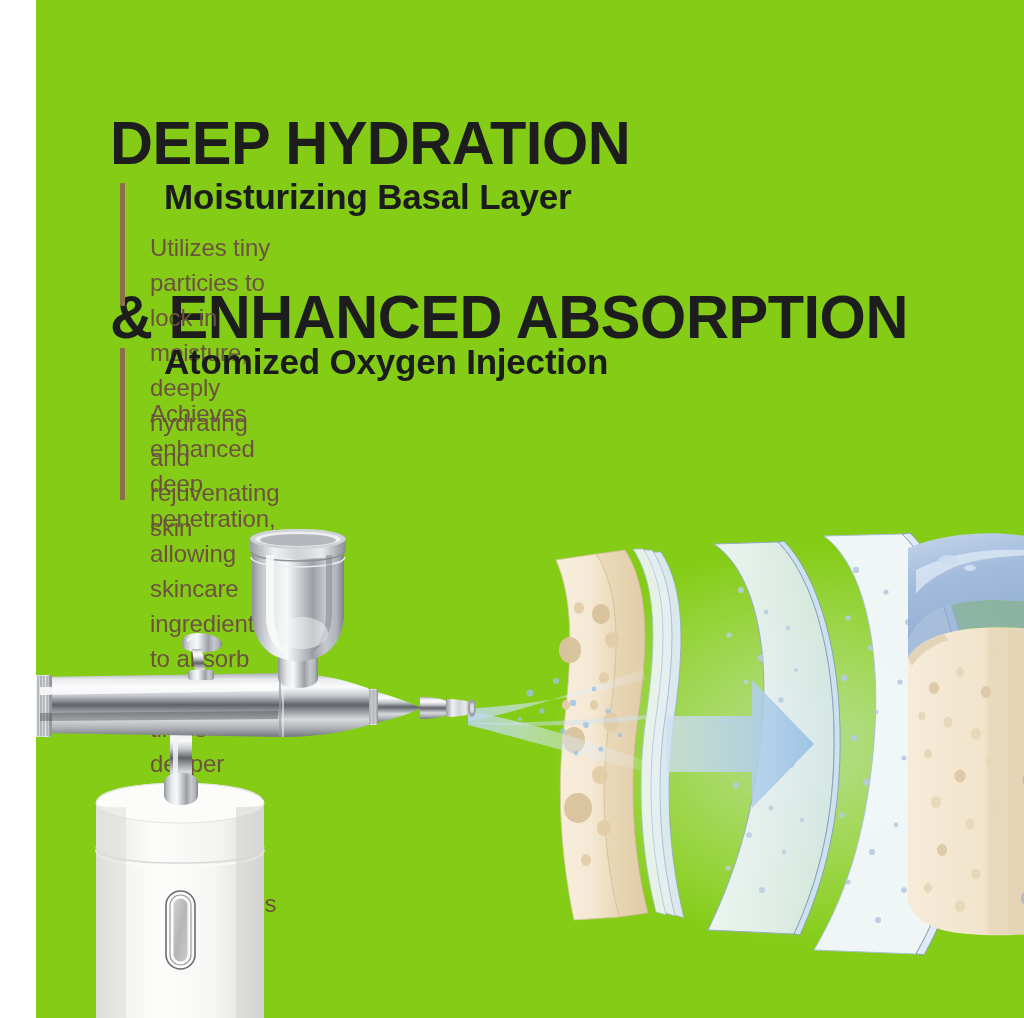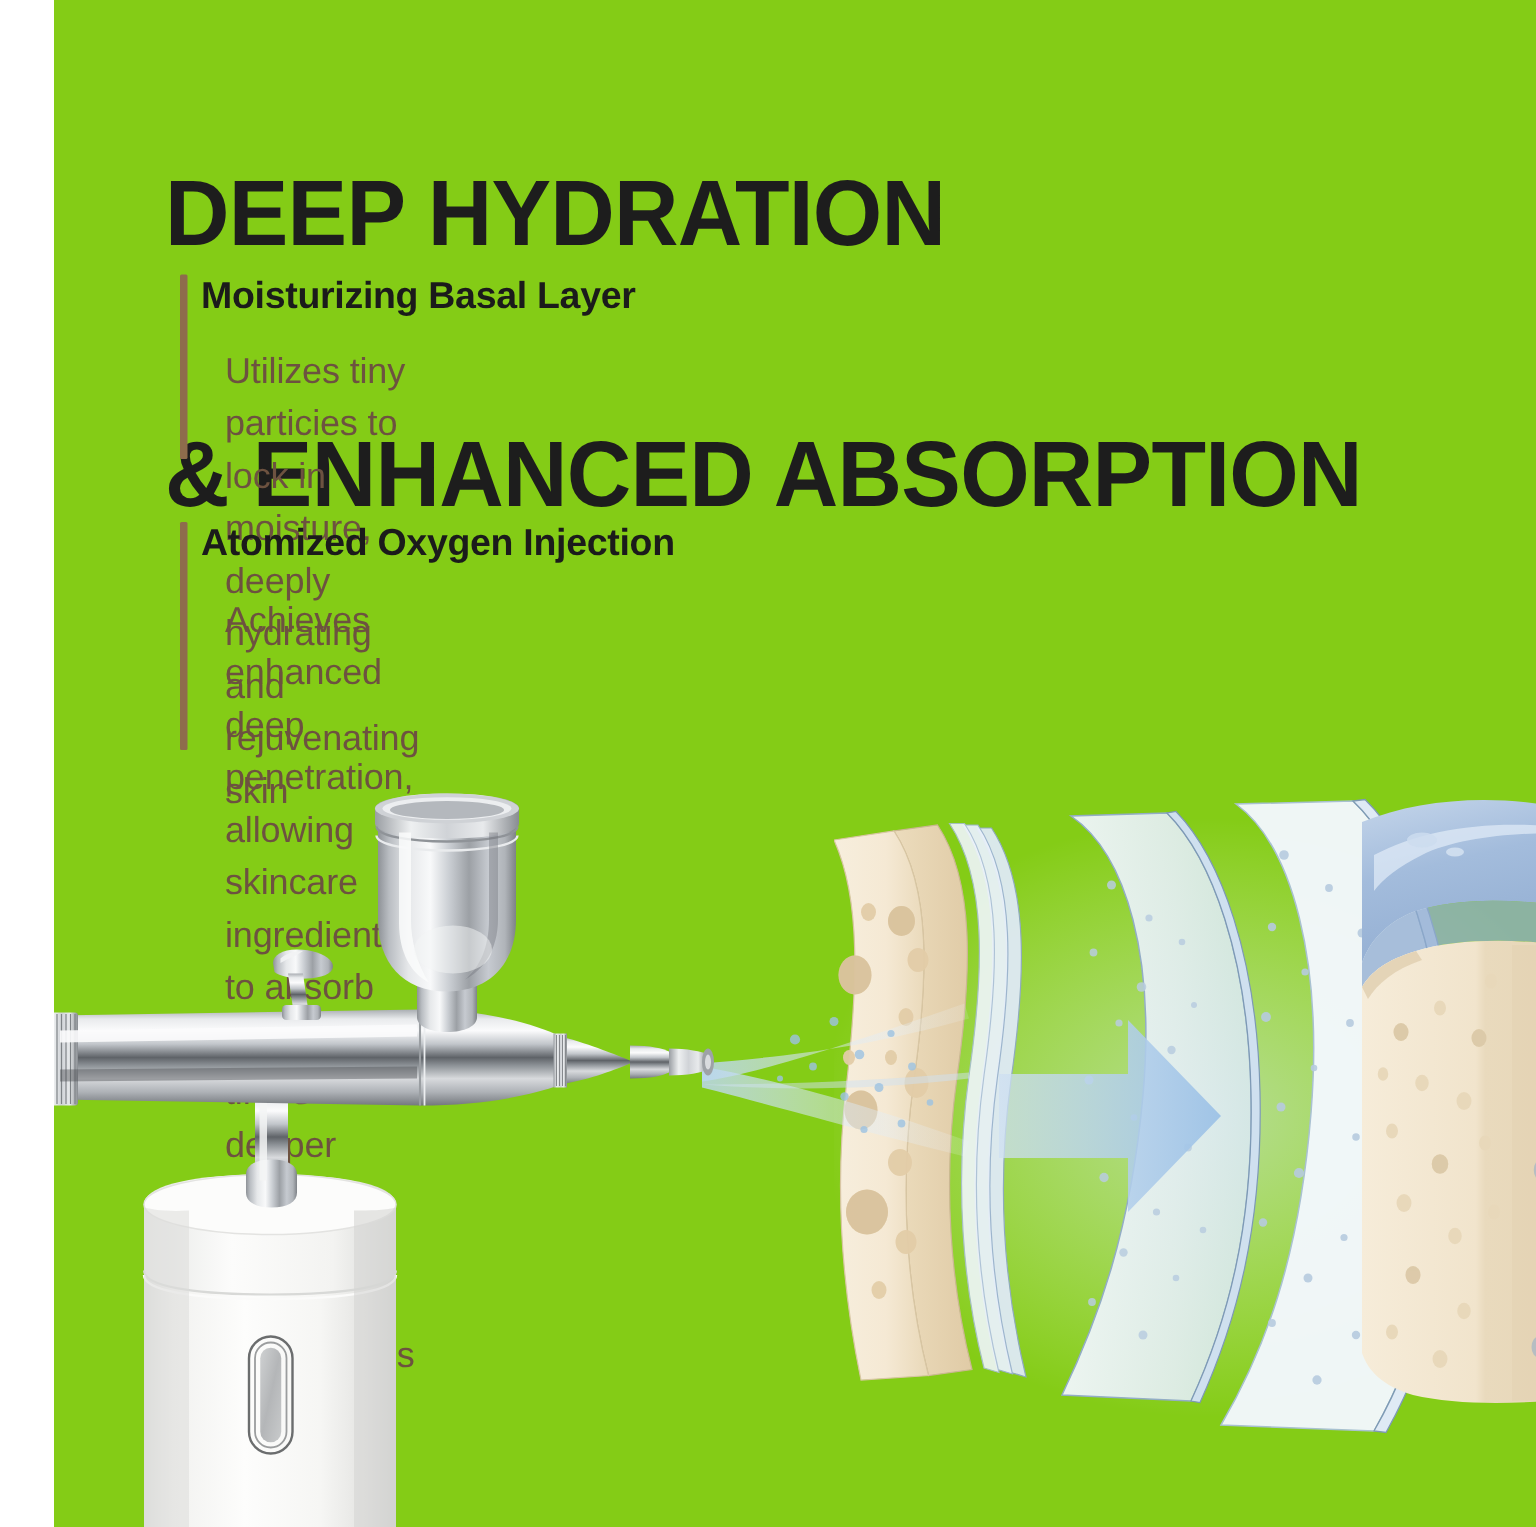--- a/index.html
+++ b/index.html
@@ -45,25 +45,25 @@
   .feature .bar {
     position: absolute;
     left: 0;
     top: 0;
     width: 5px;
     border-radius: 1px;
     background: #8e6c4c;
   }
   .feature .ftitle {
     position: absolute;
-    left: 14px;
+    left: 44px;
     top: -7px;
     color: #1b1b1b;
     font-weight: bold;
-    font-size: 25px;
+    font-size: 35px;
     line-height: 42px;
     letter-spacing: -0.2px;
     white-space: nowrap;
   }
   .feature .fbody {
     position: absolute;
     left: 30px;
     color: #6d5240;
     font-size: 24px;
     line-height: 35px;

